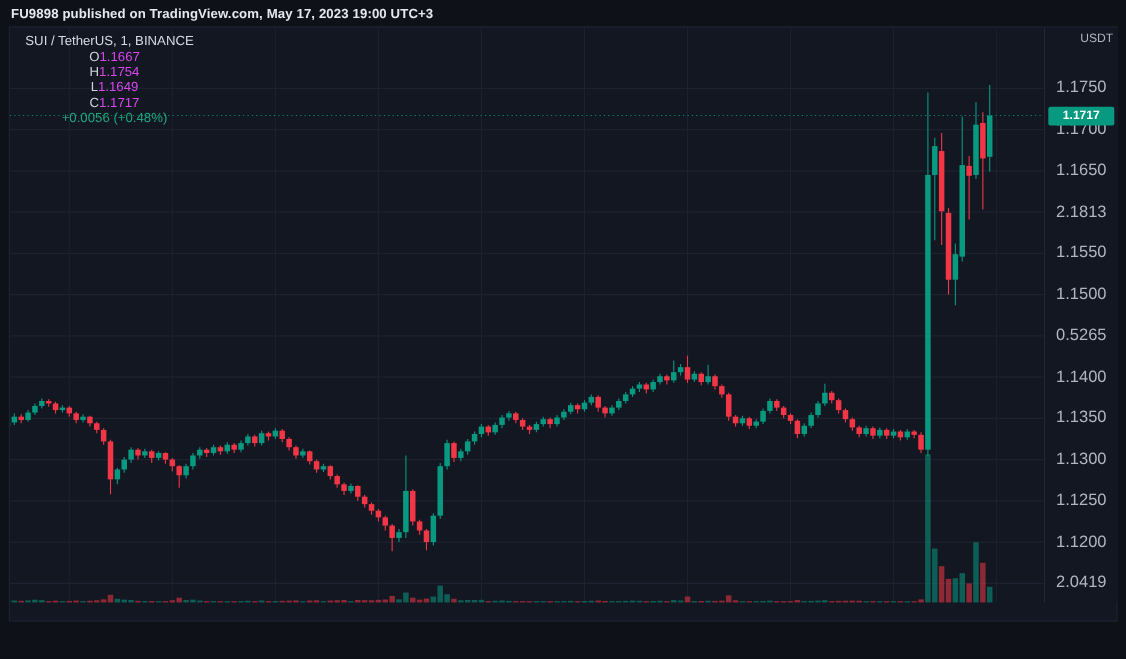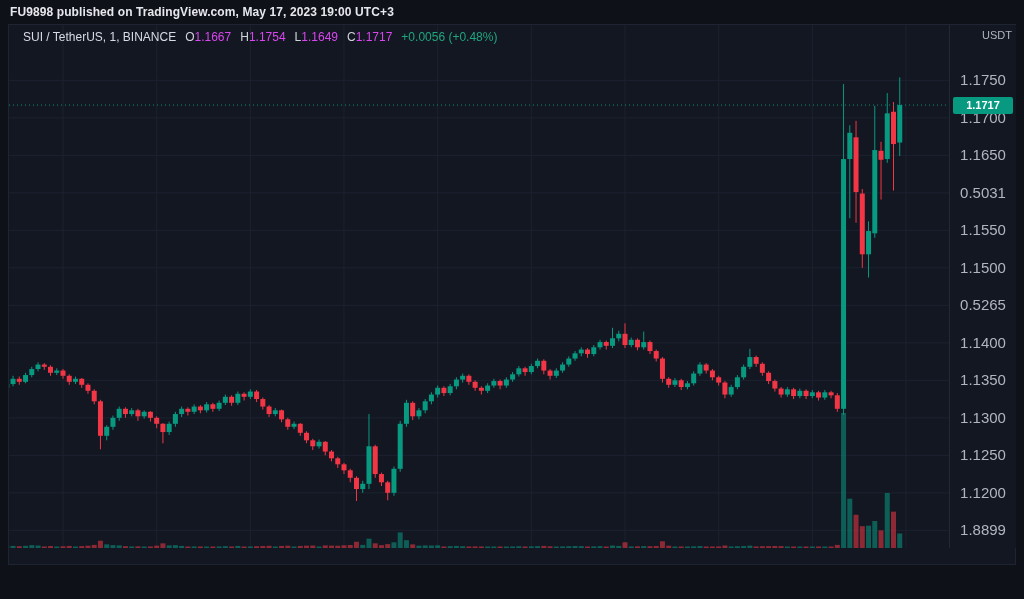--- a/index.html
+++ b/index.html
@@ -7,21 +7,21 @@
          font-family:"Liberation Sans",sans-serif;padding-left:13px;-webkit-font-smoothing:antialiased;}
   
   .publish-bar{position:absolute;left:0;top:0;width:1024px;height:24px;display:flex;align-items:center;}
   .publish-bar span{margin-left:10px;font-size:12px;font-weight:700;color:#e6e8ee;letter-spacing:.1px;}
   
   .frame{position:absolute;left:8px;top:24px;width:1008px;height:541px;background:#131722;
          border:1px solid #1f2433;box-sizing:border-box;}
   .pane{position:absolute;left:0;top:0;width:940px;height:523px;overflow:hidden;}
   .pane svg{position:absolute;left:0;top:0;}
   
-  .legend{position:absolute;left:14px;top:5px;display:flex;align-items:center;font-size:12px;z-index:5;}
+  .legend{position:absolute;left:14px;top:5px;display:flex;align-items:center;font-size:12px;z-index:5;flex-direction:column;}
   .legend .sym{color:#d8dbe3;}
   .legend .item{margin-left:9px;color:#d1d4dc;}
   .legend .item b{font-weight:400;}
   .legend .val{color:#d946ef;}
   .legend .chg{margin-left:9px;color:#1fa67d;}
   
   .price-axis{position:absolute;left:940px;top:0;width:66px;height:523px;border-left:1px solid #242836;background:#131722;}
   .currency{position:absolute;top:4px;left:14px;width:100%;text-align:center;font-size:11px;color:#b2b5be;}
   .price-label{position:absolute;left:0;width:100%;text-align:center;height:14px;line-height:14px;
                font-size:15px;color:#b2b5be;}
@@ -516,28 +516,28 @@
           <line x1="0" x2="940" y1="80.05000000000061" y2="80.05000000000061" stroke="#0a9c84" stroke-width="1" stroke-dasharray="1 3" opacity="0.9"></line>
         </svg>
     </div>
 
     <div class="price-axis" id="price-axis">
       <div class="currency">USDT</div>
       <div class="price-tag" id="price-tag" style="top: 71.55px; background: rgb(8, 153, 129);">1.1717</div>
     <div class="price-label" style="top: 48.3px;">1.1750</div>
         <div class="price-label" style="top: 85.8px;">1.1700</div>
         <div class="price-label" style="top: 123.3px; text-align: center;">1.1650</div>
-        <div class="price-label" style="top: 160.8px;">0.5031</div>
+        <div class="price-label" style="top: 160.8px;">2.1813</div>
         <div class="price-label" style="top: 198.3px;">1.1550</div>
         <div class="price-label" style="top: 235.8px;">1.1500</div>
         <div class="price-label" style="top: 273.3px;">0.5265</div>
         <div class="price-label" style="top: 310.8px;">1.1400</div>
         <div class="price-label" style="top: 348.3px;">1.1350</div>
         <div class="price-label" style="top: 385.8px;">1.1300</div>
         <div class="price-label" style="top: 423.3px;">1.1250</div>
         <div class="price-label" style="top: 460.8px;">1.1200</div>
-        <div class="price-label" style="top: 498.3px;">1.8899</div>
+        <div class="price-label" style="top: 498.3px;">2.0419</div>
       </div>
 
   </div>
 
 
 </div>
 
 </body></html>

